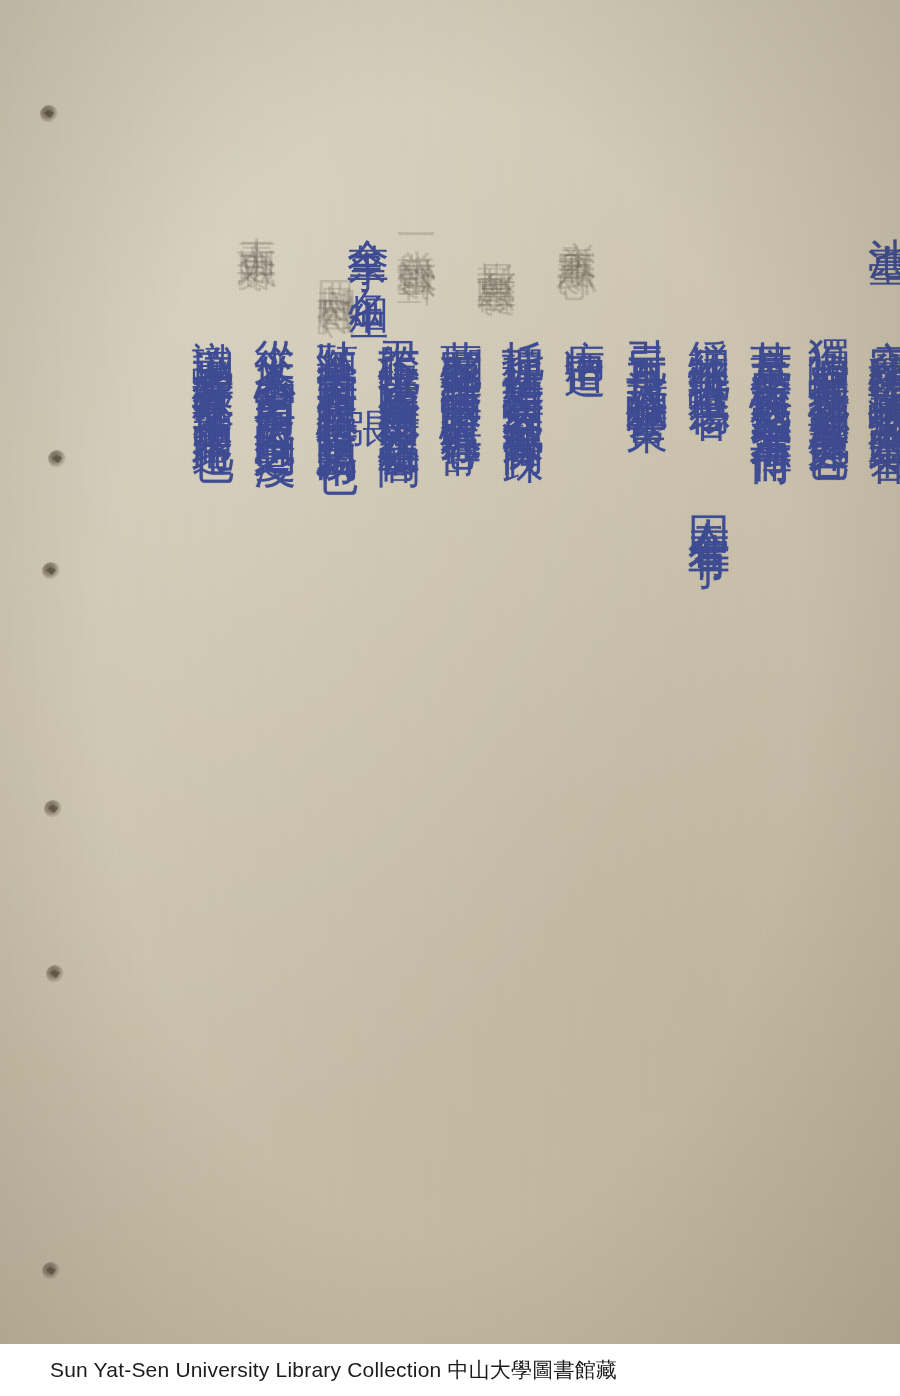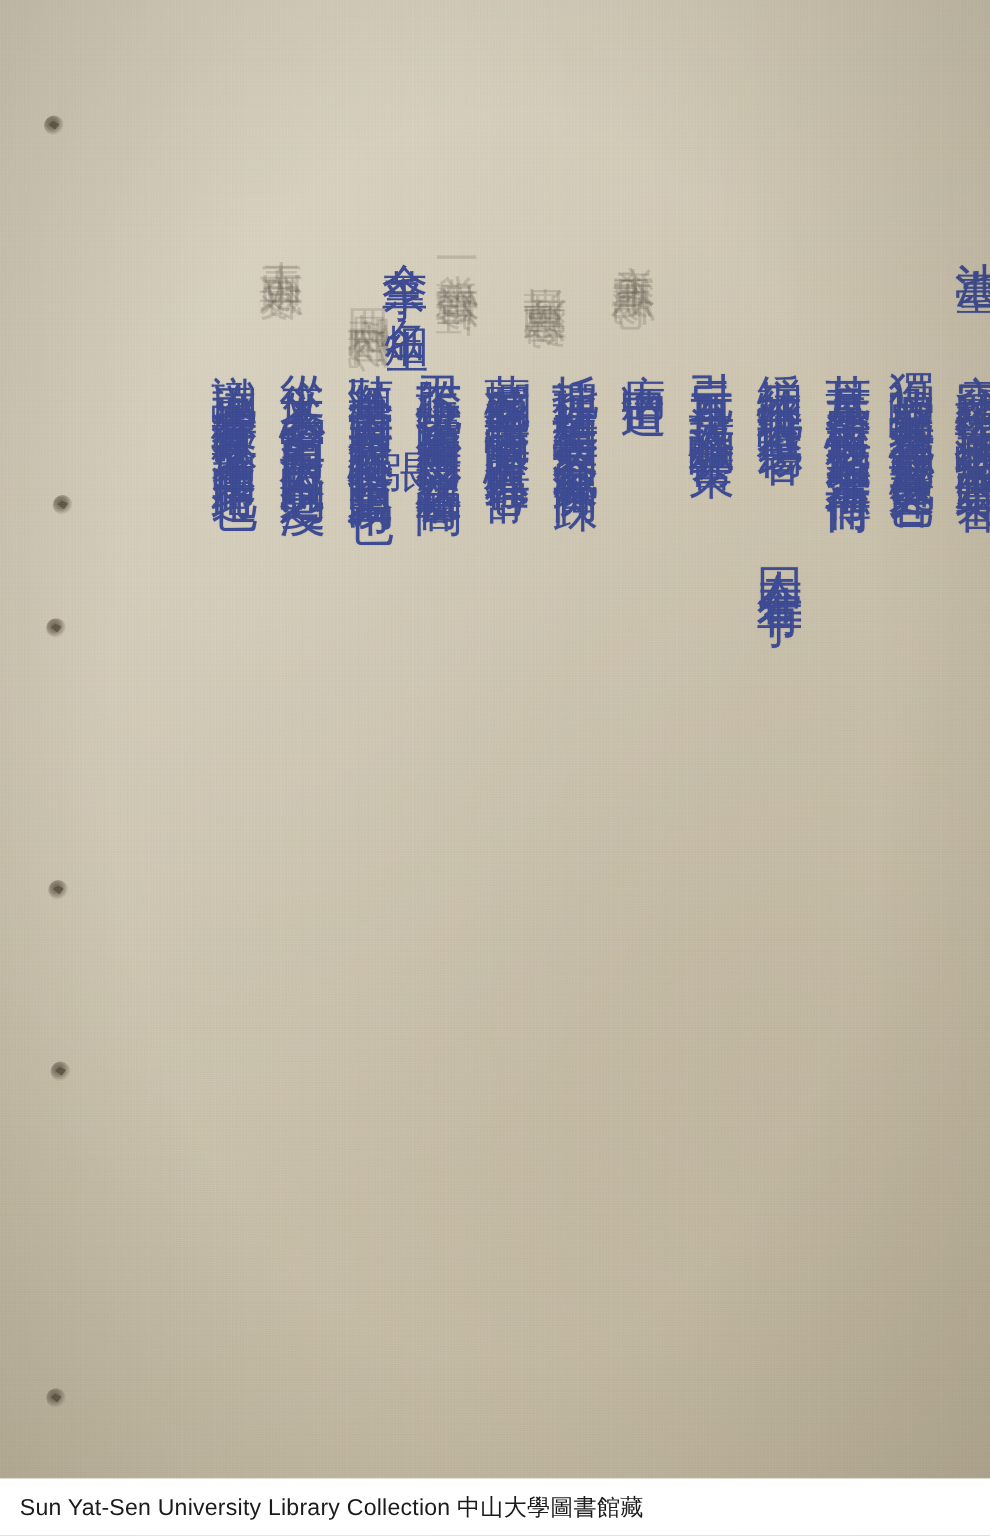--- a/index.html
+++ b/index.html
@@ -121,20 +121,21 @@
     background: #ffffff;
     display: flex;
     align-items: center;
   }
   .caption-text {
     padding-left: 18px;
     font-size: 21px;
     color: #1b1b1b;
     font-family: "Liberation Sans", sans-serif;
     letter-spacing: .2px;
+    margin-left: 32px;
   }
 </style>
 </head>
 <body>
 
 <div class="page">
 
   <div class="paper"></div>
 
   <div class="bleed">

